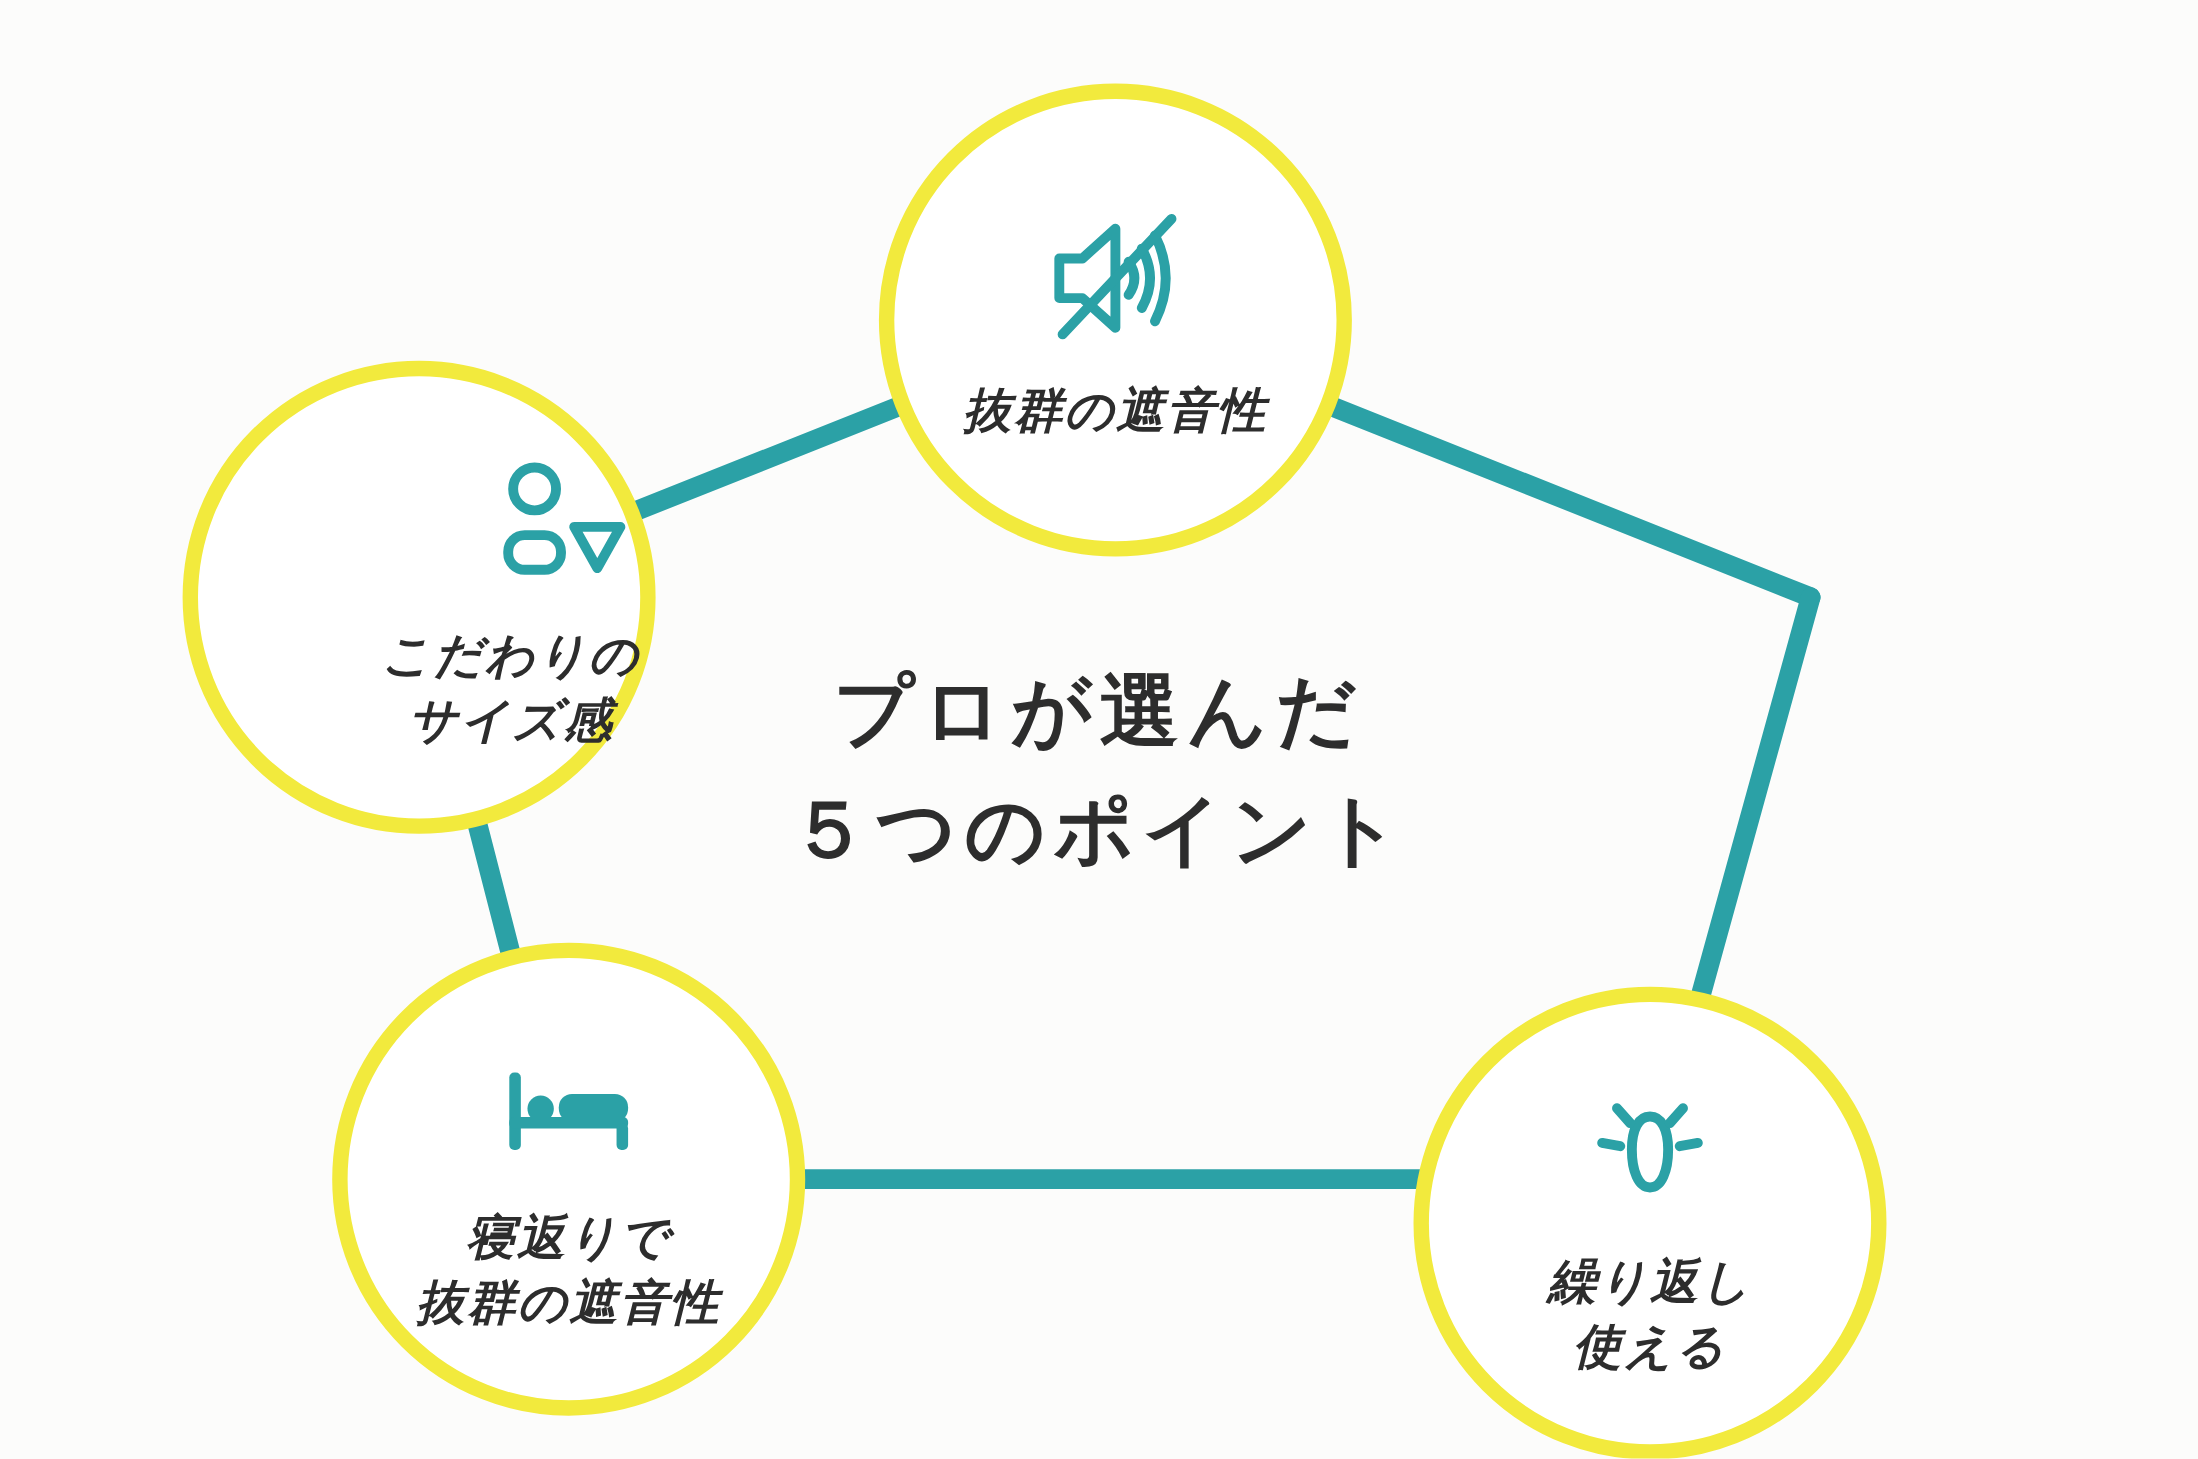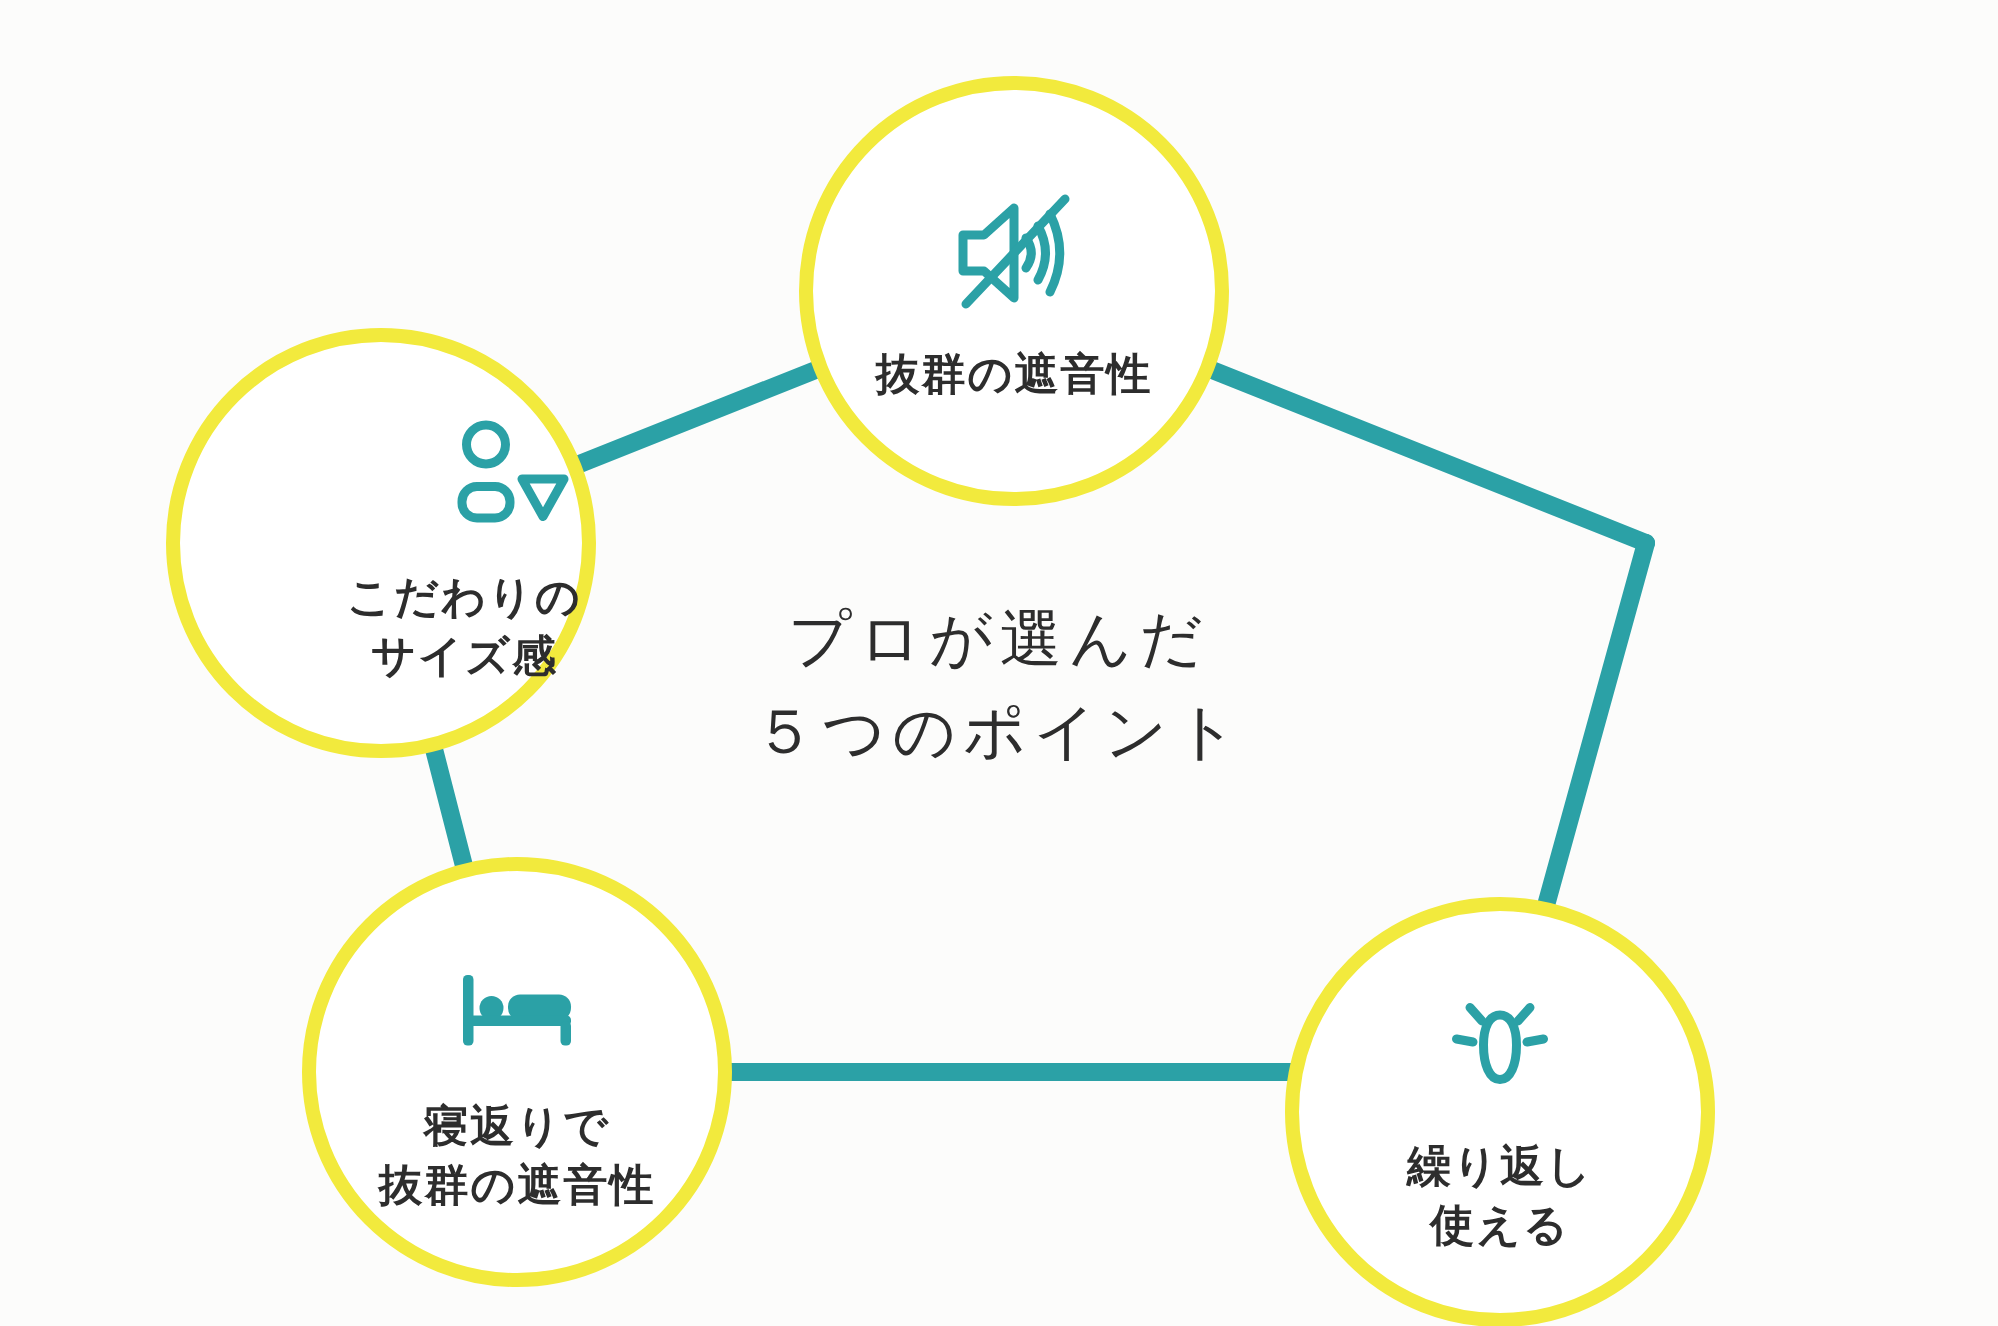--- a/index.html
+++ b/index.html
@@ -41,30 +41,31 @@
   .icon{ width:150px; height:150px; flex:0 0 auto; }
   .icon .stroke{ stroke:var(--teal); stroke-width:6; fill:none; stroke-linecap:round; stroke-linejoin:round; }
   .icon .fill{ fill:var(--teal); stroke:none; }
 
   .label{
     font-weight:bold;
     font-size:44px;
     line-height:1.35;
     letter-spacing:2px;
     color:var(--ink);
+    font-style:italic;
   }
   .label span{ display:block; }
 
   .center-title{
     position:absolute;
     left:0; right:0;
     top:592px;
     text-align:center;
-    font-weight:normal;
-    font-size:62px;
+    font-weight:bold;
+    font-size:72px;
     line-height:1.5;
     letter-spacing:7px;
     color:var(--ink);
   }
   .center-title span{ display:block; }
 </style>
 </head>
 <body>
 
 <div class="canvas">

